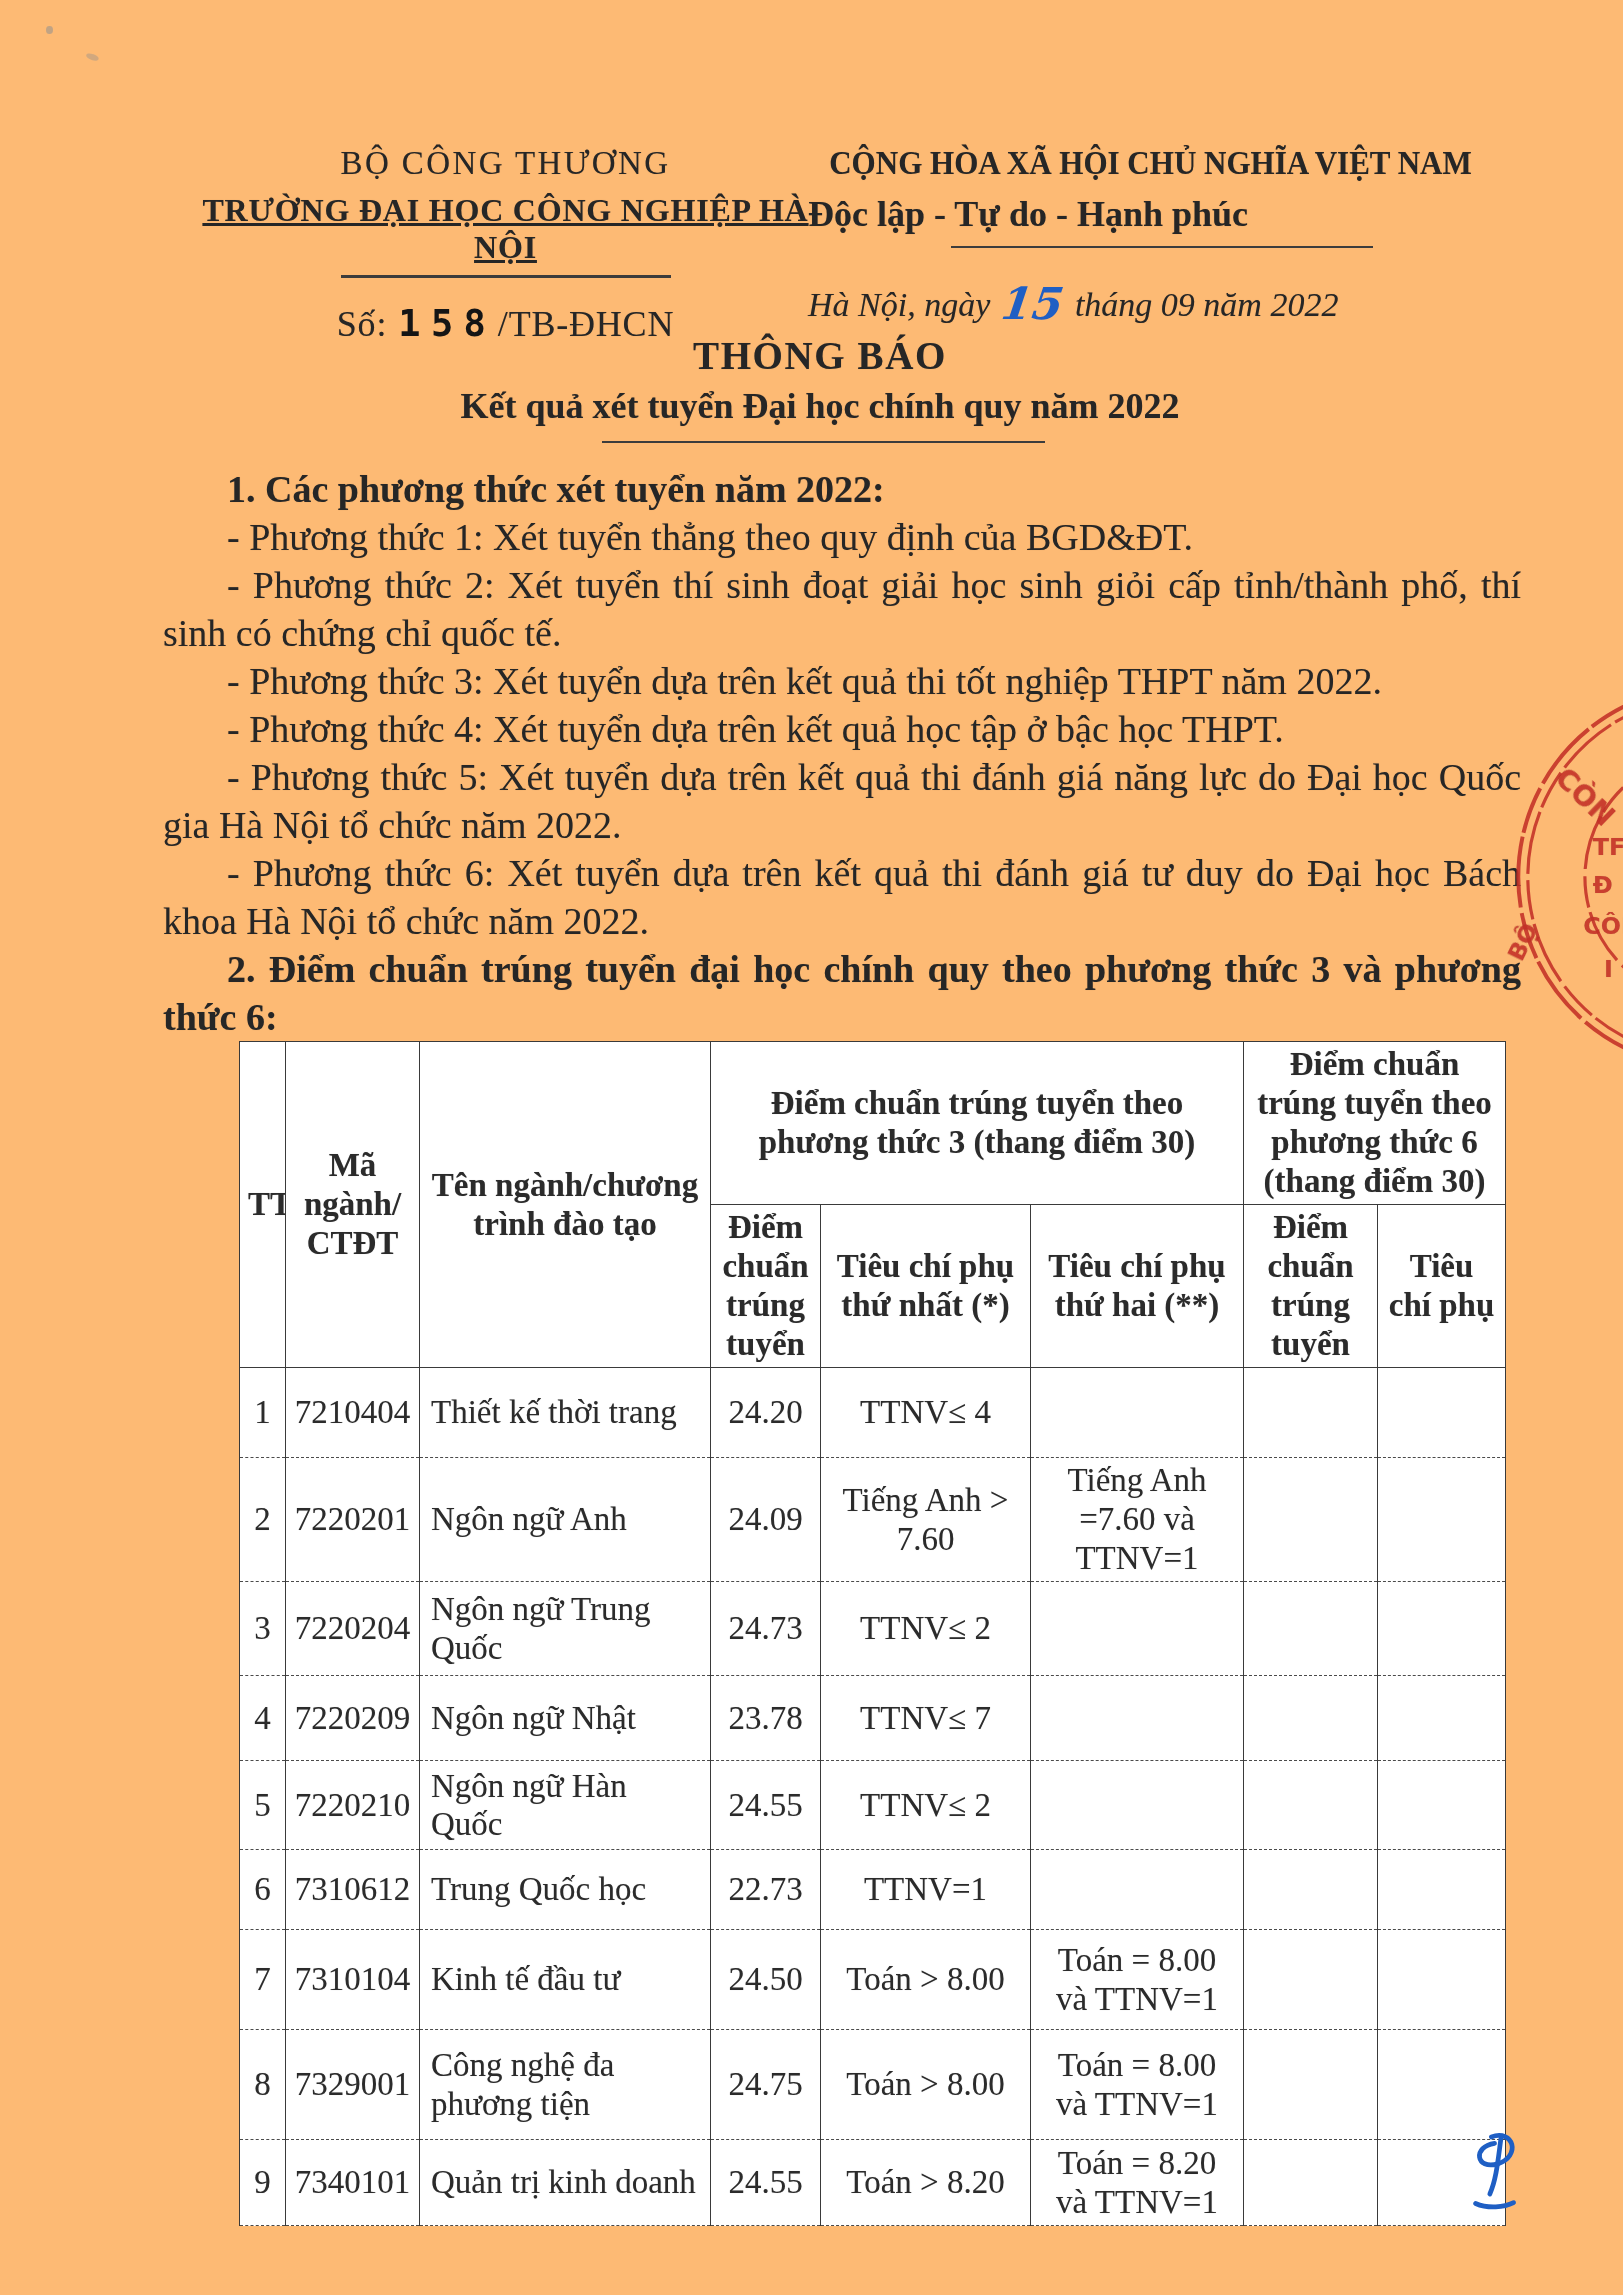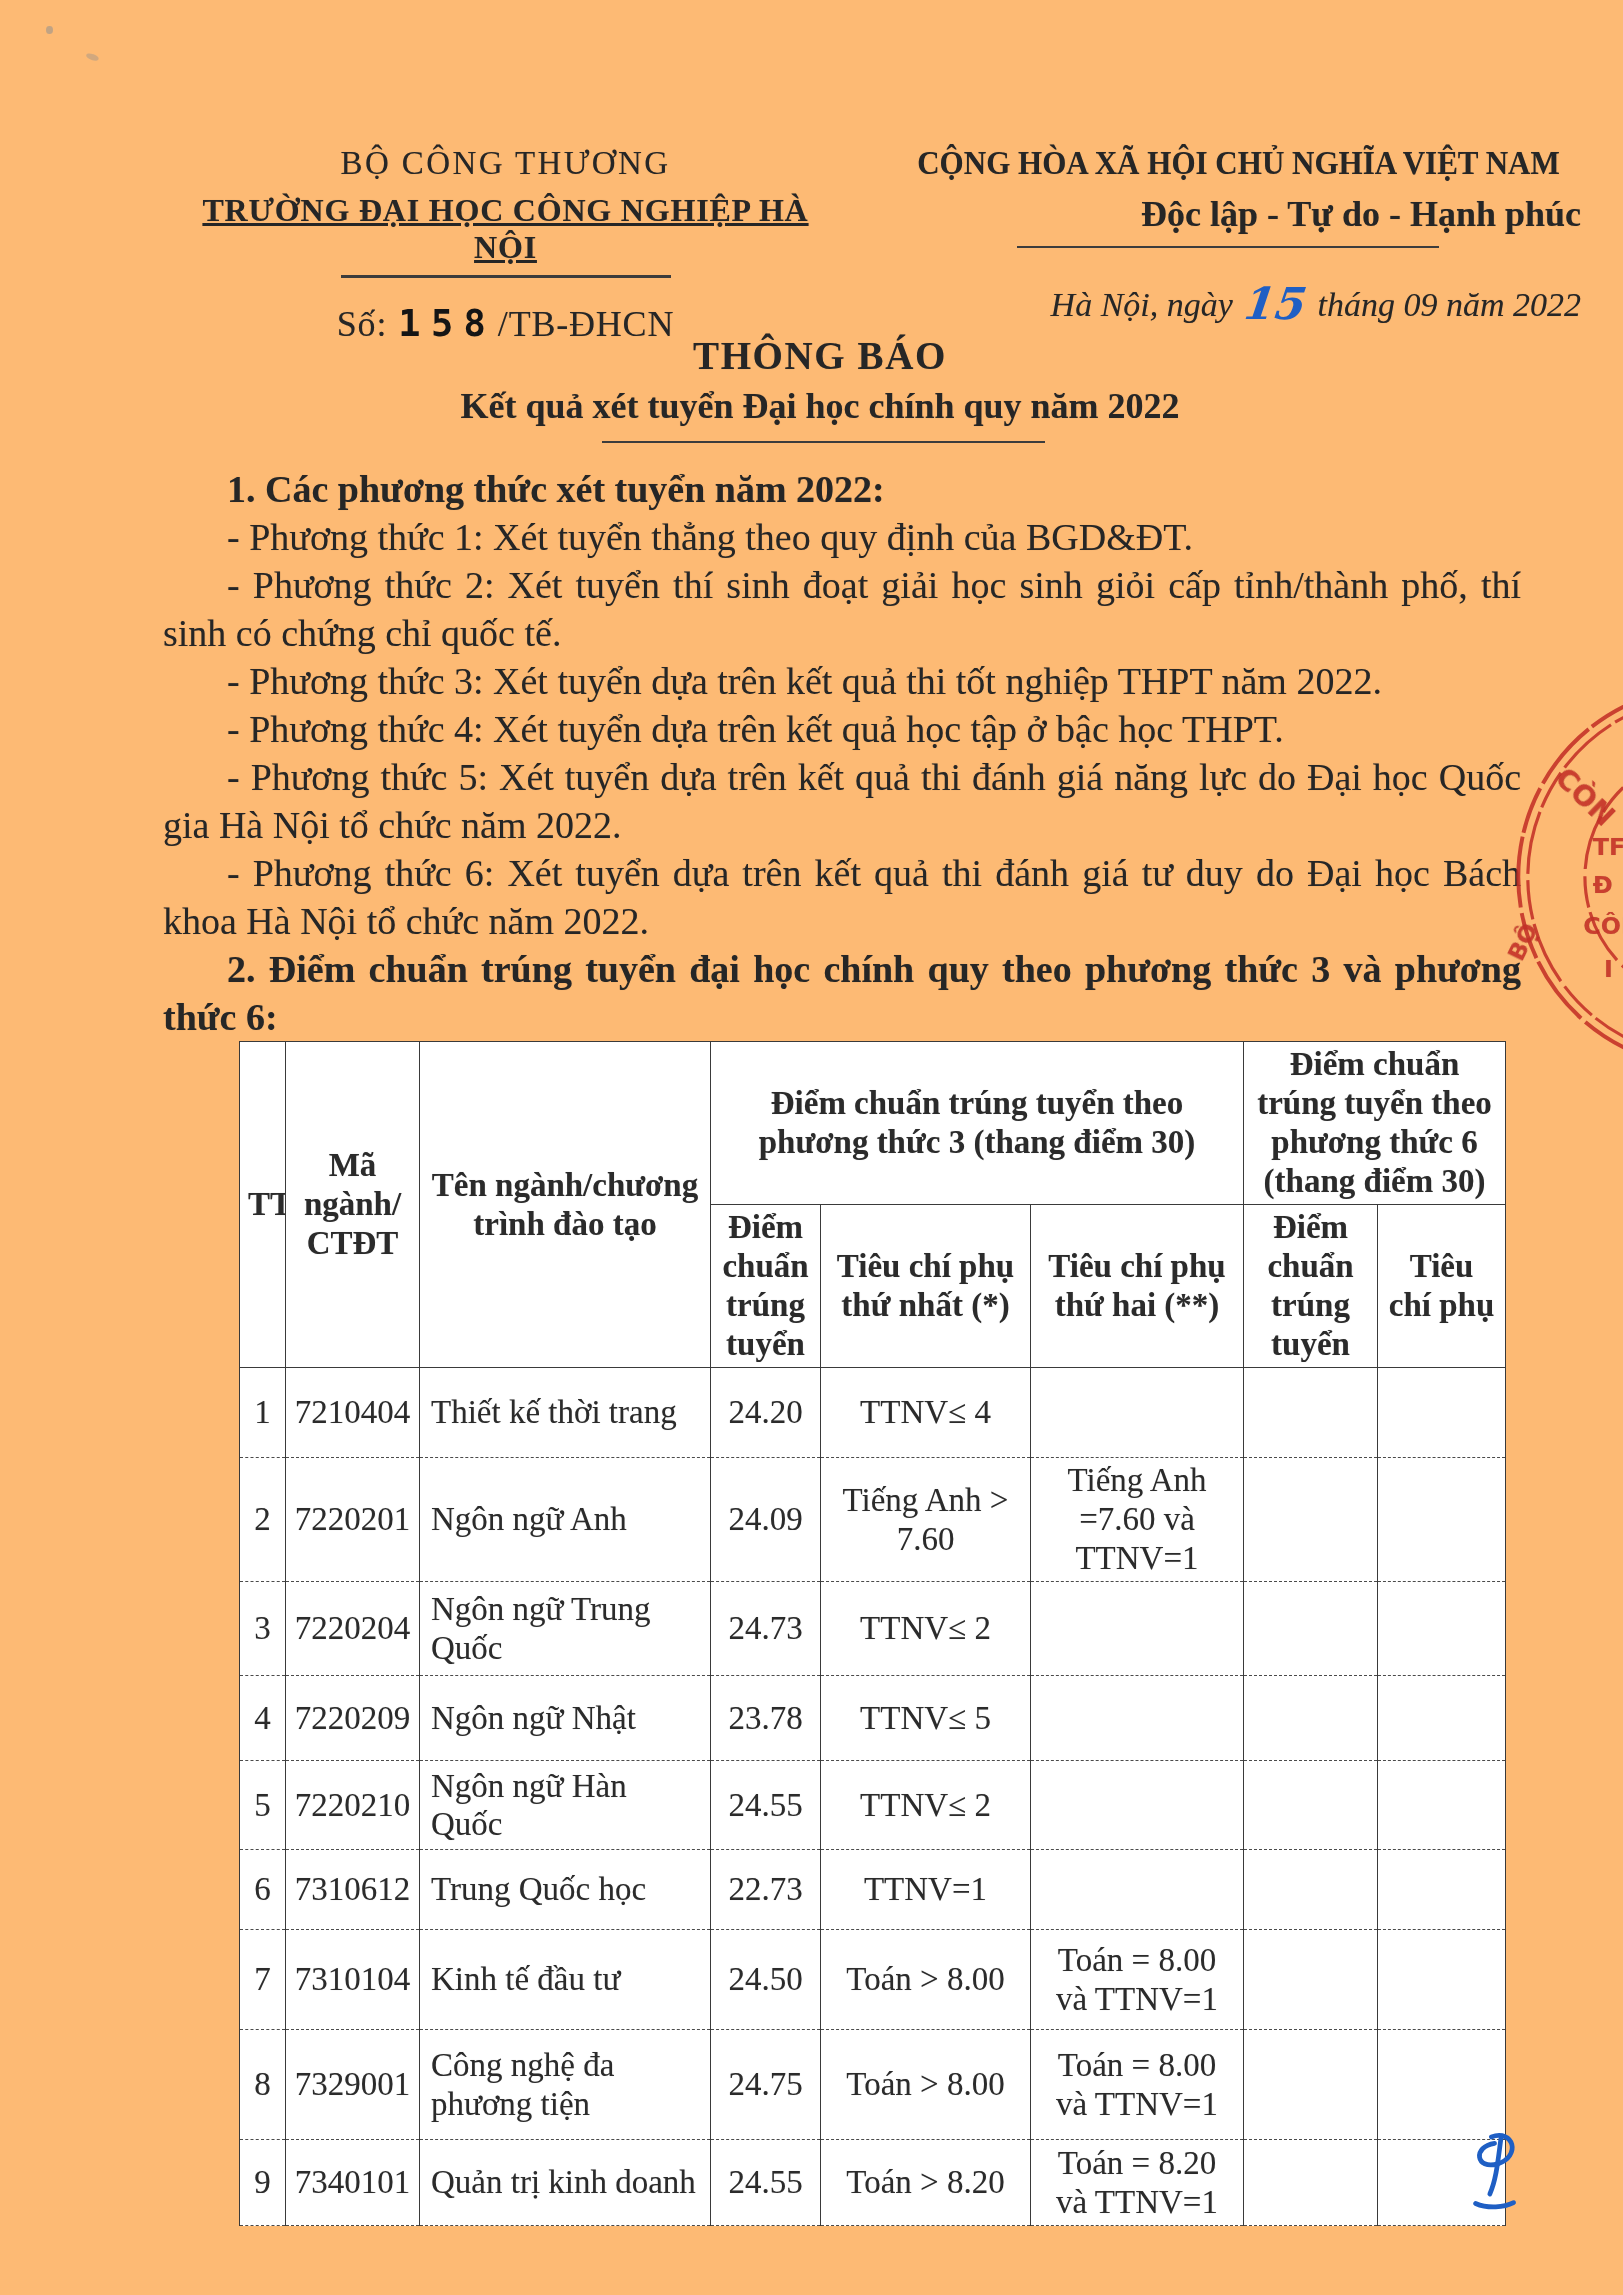--- a/index.html
+++ b/index.html
@@ -8,21 +8,21 @@
     font-family:"Liberation Serif","DejaVu Serif",serif; color:#262626;
     overflow:hidden; margin:0 auto;
     text-shadow:0 0 0.8px rgba(40,40,40,.28);
   }
   .speck { position:absolute; background:#8f8f8f; border-radius:50%; opacity:.55; }
   .speck.s1 { left:46px; top:25.5px; width:7.2px; height:8.8px; }
   .speck.s2 { left:86px; top:54px; width:12.7px; height:5.6px; transform:rotate(20deg); opacity:.4; }
 
   
   .hdr-left  { position:absolute; left:191px; top:145px; width:629px; text-align:center; }
-  .hdr-right { position:absolute; left:874px; top:145px; width:707px; text-align:right; }
+  .hdr-right { position:absolute; left:808px; top:145px; width:707px; text-align:left; }
   .ministry  { font-size:33px; letter-spacing:2.4px; }
   .university{ font-size:32px; font-weight:bold; letter-spacing:0.8px; margin-top:9.6px;text-decoration:underline; }
   .rule      { height:2.4px; background:#3c3c3c; margin:9.6px auto 0; }
   .rule.left-rule  { width:330px; }
   .rule.right-rule { width:422px; margin-top:11px; }
   .country { font-size:33px; font-weight:bold; transform:scaleX(.94); transform-origin:center; letter-spacing:0; }
   .motto   { font-size:36px; font-weight:bold; margin-top:11px; }
   .so-line { margin-top:24px; font-size:36px; letter-spacing:0.8px; }
   .stamp-num { font-family:"DejaVu Sans Mono",monospace; font-weight:bold; font-size:37px;
                letter-spacing:10.4px; margin:0 1.6px 0 11px; color:#151515; text-shadow:none; }
@@ -185,21 +185,21 @@
           <td>TTNV≤ 2</td>
           <td></td>
           <td></td>
           <td></td>
         </tr>
         <tr>
           <td>4</td>
           <td>7220209</td>
           <td class="cell-left">Ngôn ngữ Nhật</td>
           <td>23.78</td>
-          <td>TTNV≤ 5</td>
+          <td>TTNV≤ 7</td>
           <td></td>
           <td></td>
           <td></td>
         </tr>
         <tr>
           <td>5</td>
           <td>7220210</td>
           <td class="cell-left">Ngôn ngữ Hàn Quốc</td>
           <td>24.55</td>
           <td>TTNV≤ 2</td>

